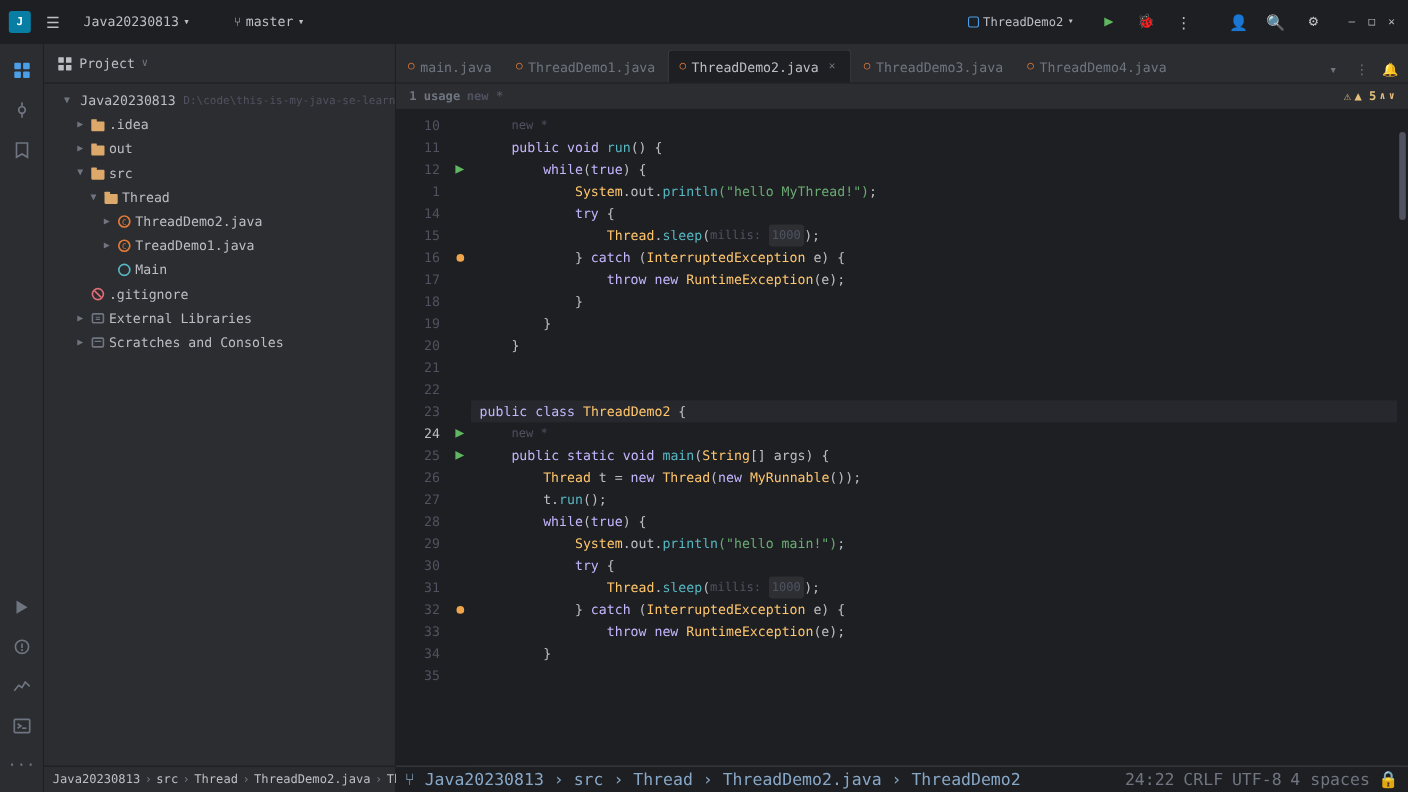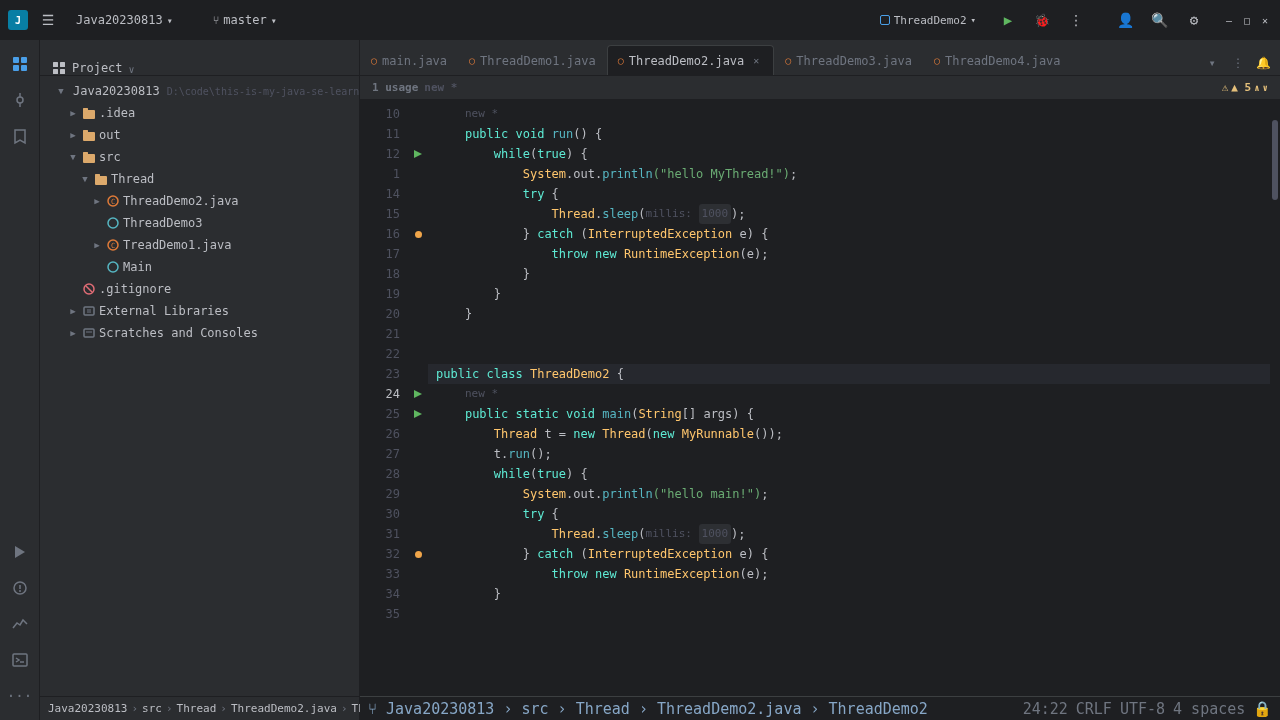--- a/index.html
+++ b/index.html
@@ -139,21 +139,21 @@
       width: 320px;
       background: #2b2d30;
       display: flex;
       flex-direction: column;
       flex-shrink: 0;
       border-right: 1px solid #1e1f22;
     }
     .sidebar-header {
       height: 36px;
       display: flex;
-      align-items: flex-end;
+      align-items: center;
       padding: 0 12px;
       gap: 6px;
       font-size: 12px;
       color: #bcbec4;
       border-bottom: 1px solid #1e1f22;
     }
     .sidebar-header-title {
       font-size: 12px;
       color: #bcbec4;
     }
@@ -347,21 +347,21 @@
     .code-line {
       height: 20px;
       display: flex;
       align-items: center;
       padding-left: 8px;
       white-space: pre;
     }
     .code-line.active-line { background: #26282e; }
 
     
-    .kw { color: #5eead4; }
+    .kw { color: #c4b5fd; }
     .cls { color: #ffc66d; }
     .fn { color: #56b6c2; }
     .str { color: #6aab73; }
     .ann { color: #bbb529; }
     .plain { color: #bcbec4; }
     .hint { color: #4f5260; font-size: 11px; }
     .hint-val { color: #4f5260; background: #2d2f33; border-radius: 3px; padding: 0 3px; font-size: 11px; }
 
     
     .editor-scrollbar {
@@ -551,28 +551,20 @@
         <div class="tree-item">
           <span class="tree-indent" style="width:40px;"></span>
           <span class="tree-arrow" style="width:12px;">▶</span>
           <svg width="14" height="14" viewBox="0 0 14 14">
               <circle cx="7" cy="7" r="5" fill="none" stroke="#e07b39" stroke-width="1.5"></circle>
               <text x="7" y="10" text-anchor="middle" font-size="7" fill="#e07b39" font-family="monospace">C</text>
             </svg>
           <span class="tree-label" style="color:#bcbec4;">ThreadDemo2.java</span>
         </div>
 
-        <div class="tree-item">
-          <span class="tree-indent" style="width:40px;"></span>
-          <span class="tree-arrow" style="width:12px;"></span>
-          <svg width="14" height="14" viewBox="0 0 14 14">
-              <circle cx="7" cy="7" r="5" fill="none" stroke="#56b6c2" stroke-width="1.5"></circle>
-            </svg>
-          <span class="tree-label">ThreadDemo3</span>
-        </div>
 
 
         <div class="tree-item">
           <span class="tree-indent" style="width:40px;"></span>
           <span class="tree-arrow" style="width:12px;">▶</span>
           <svg width="14" height="14" viewBox="0 0 14 14">
               <circle cx="7" cy="7" r="5" fill="none" stroke="#e07b39" stroke-width="1.5"></circle>
               <text x="7" y="10" text-anchor="middle" font-size="7" fill="#e07b39" font-family="monospace">C</text>
             </svg>
           <span class="tree-label">TreadDemo1.java</span>

